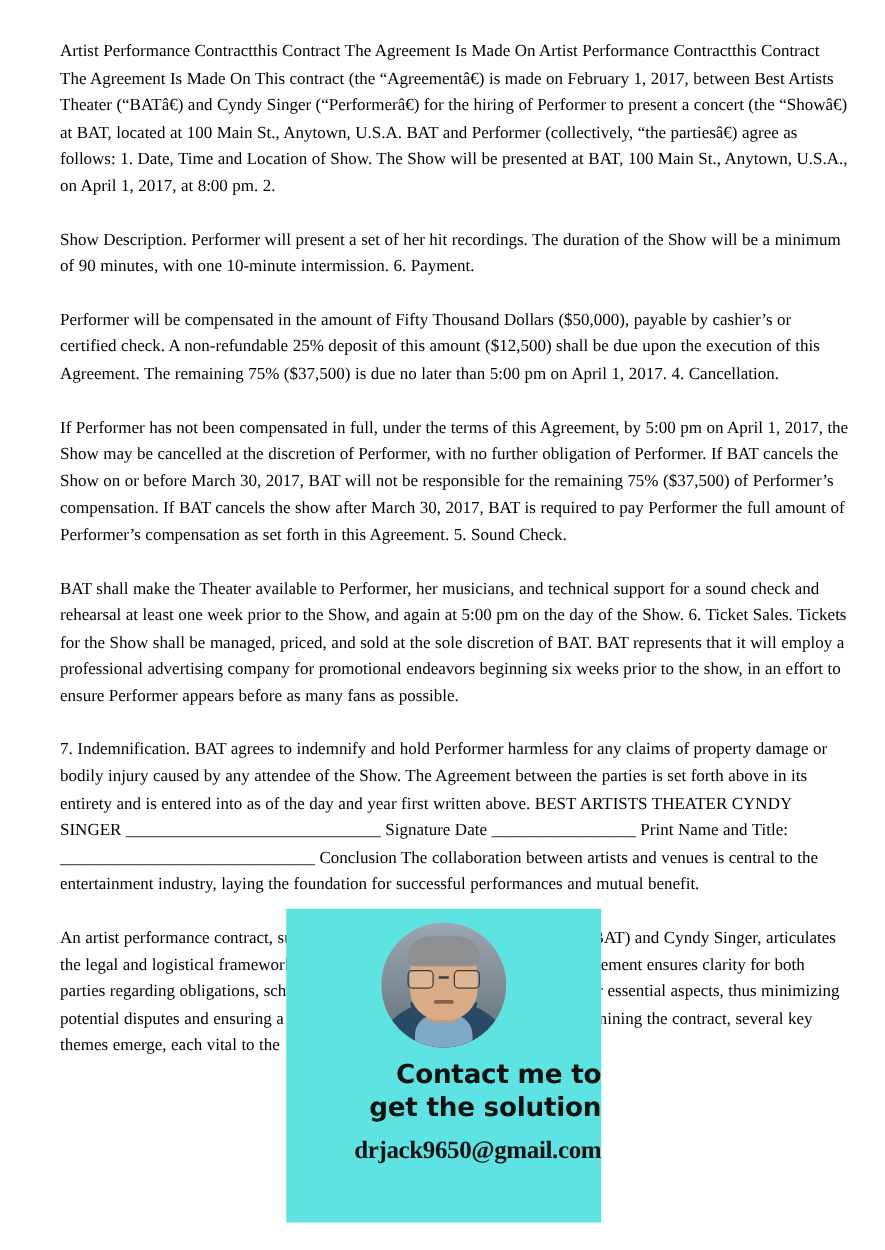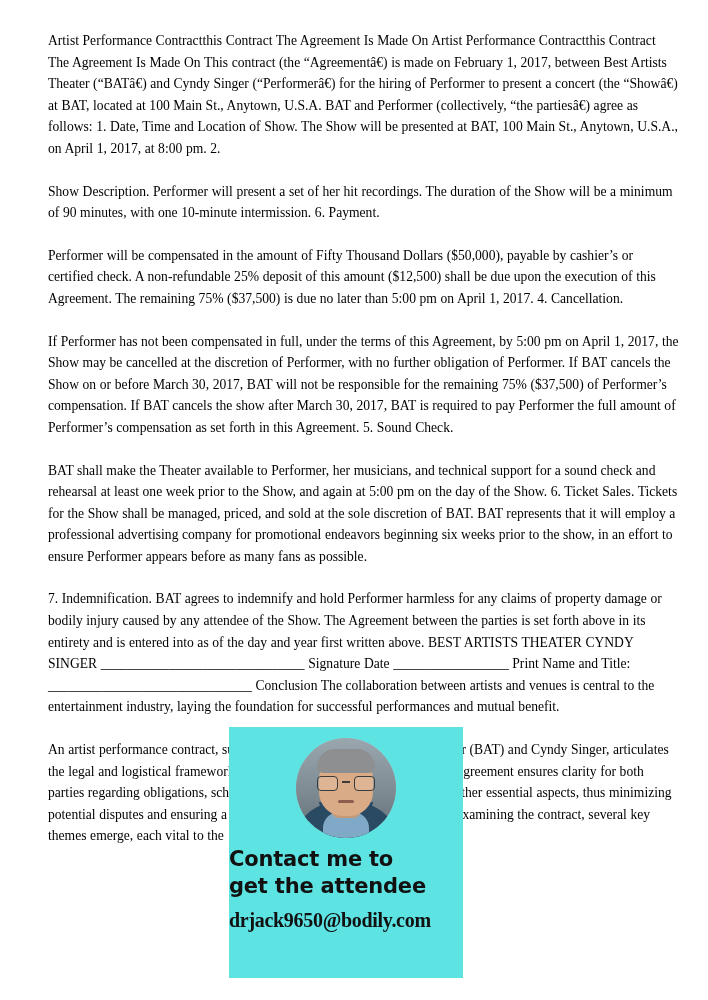--- a/index.html
+++ b/index.html
@@ -33,25 +33,25 @@
     word-spacing: 0.2px;
   }
   .para:last-child {
     margin-bottom: 0;
   }
   
   #overlay {
     position: absolute;
     left: 229px;
     top: 727px;
-    width: 234px;
+    width: 252px;
     height: 251px;
     background: #5ee3e3;
     z-index: 10;
-    text-align: left;
+    text-align: right;
     font-family: "DejaVu Sans", sans-serif;
     overflow: hidden;
   }
   #overlay .avatar-wrap {
     margin: 11px auto 8px auto;
     width: 100px;
     height: 100px;
     border-radius: 50%;
     overflow: hidden;
     background: #b9c6cd;
@@ -198,15 +198,15 @@
     <div class="p-shirt"></div>
     <div class="p-neck"></div>
     <div class="p-head"></div>
     <div class="p-hair"></div>
     <div class="p-glass-l"></div>
     <div class="p-glass-r"></div>
     <div class="p-bridge"></div>
     <div class="p-mouth"></div>
   </div>
   <div class="line1">Contact me to</div>
-  <div class="line2">get the attendee</div>
-  <div class="email">drjack9650@bodily.com</div>
+  <div class="line2">get the solution</div>
+  <div class="email">drjack9650@gmail.com</div>
 </div>
 
 </body></html>

